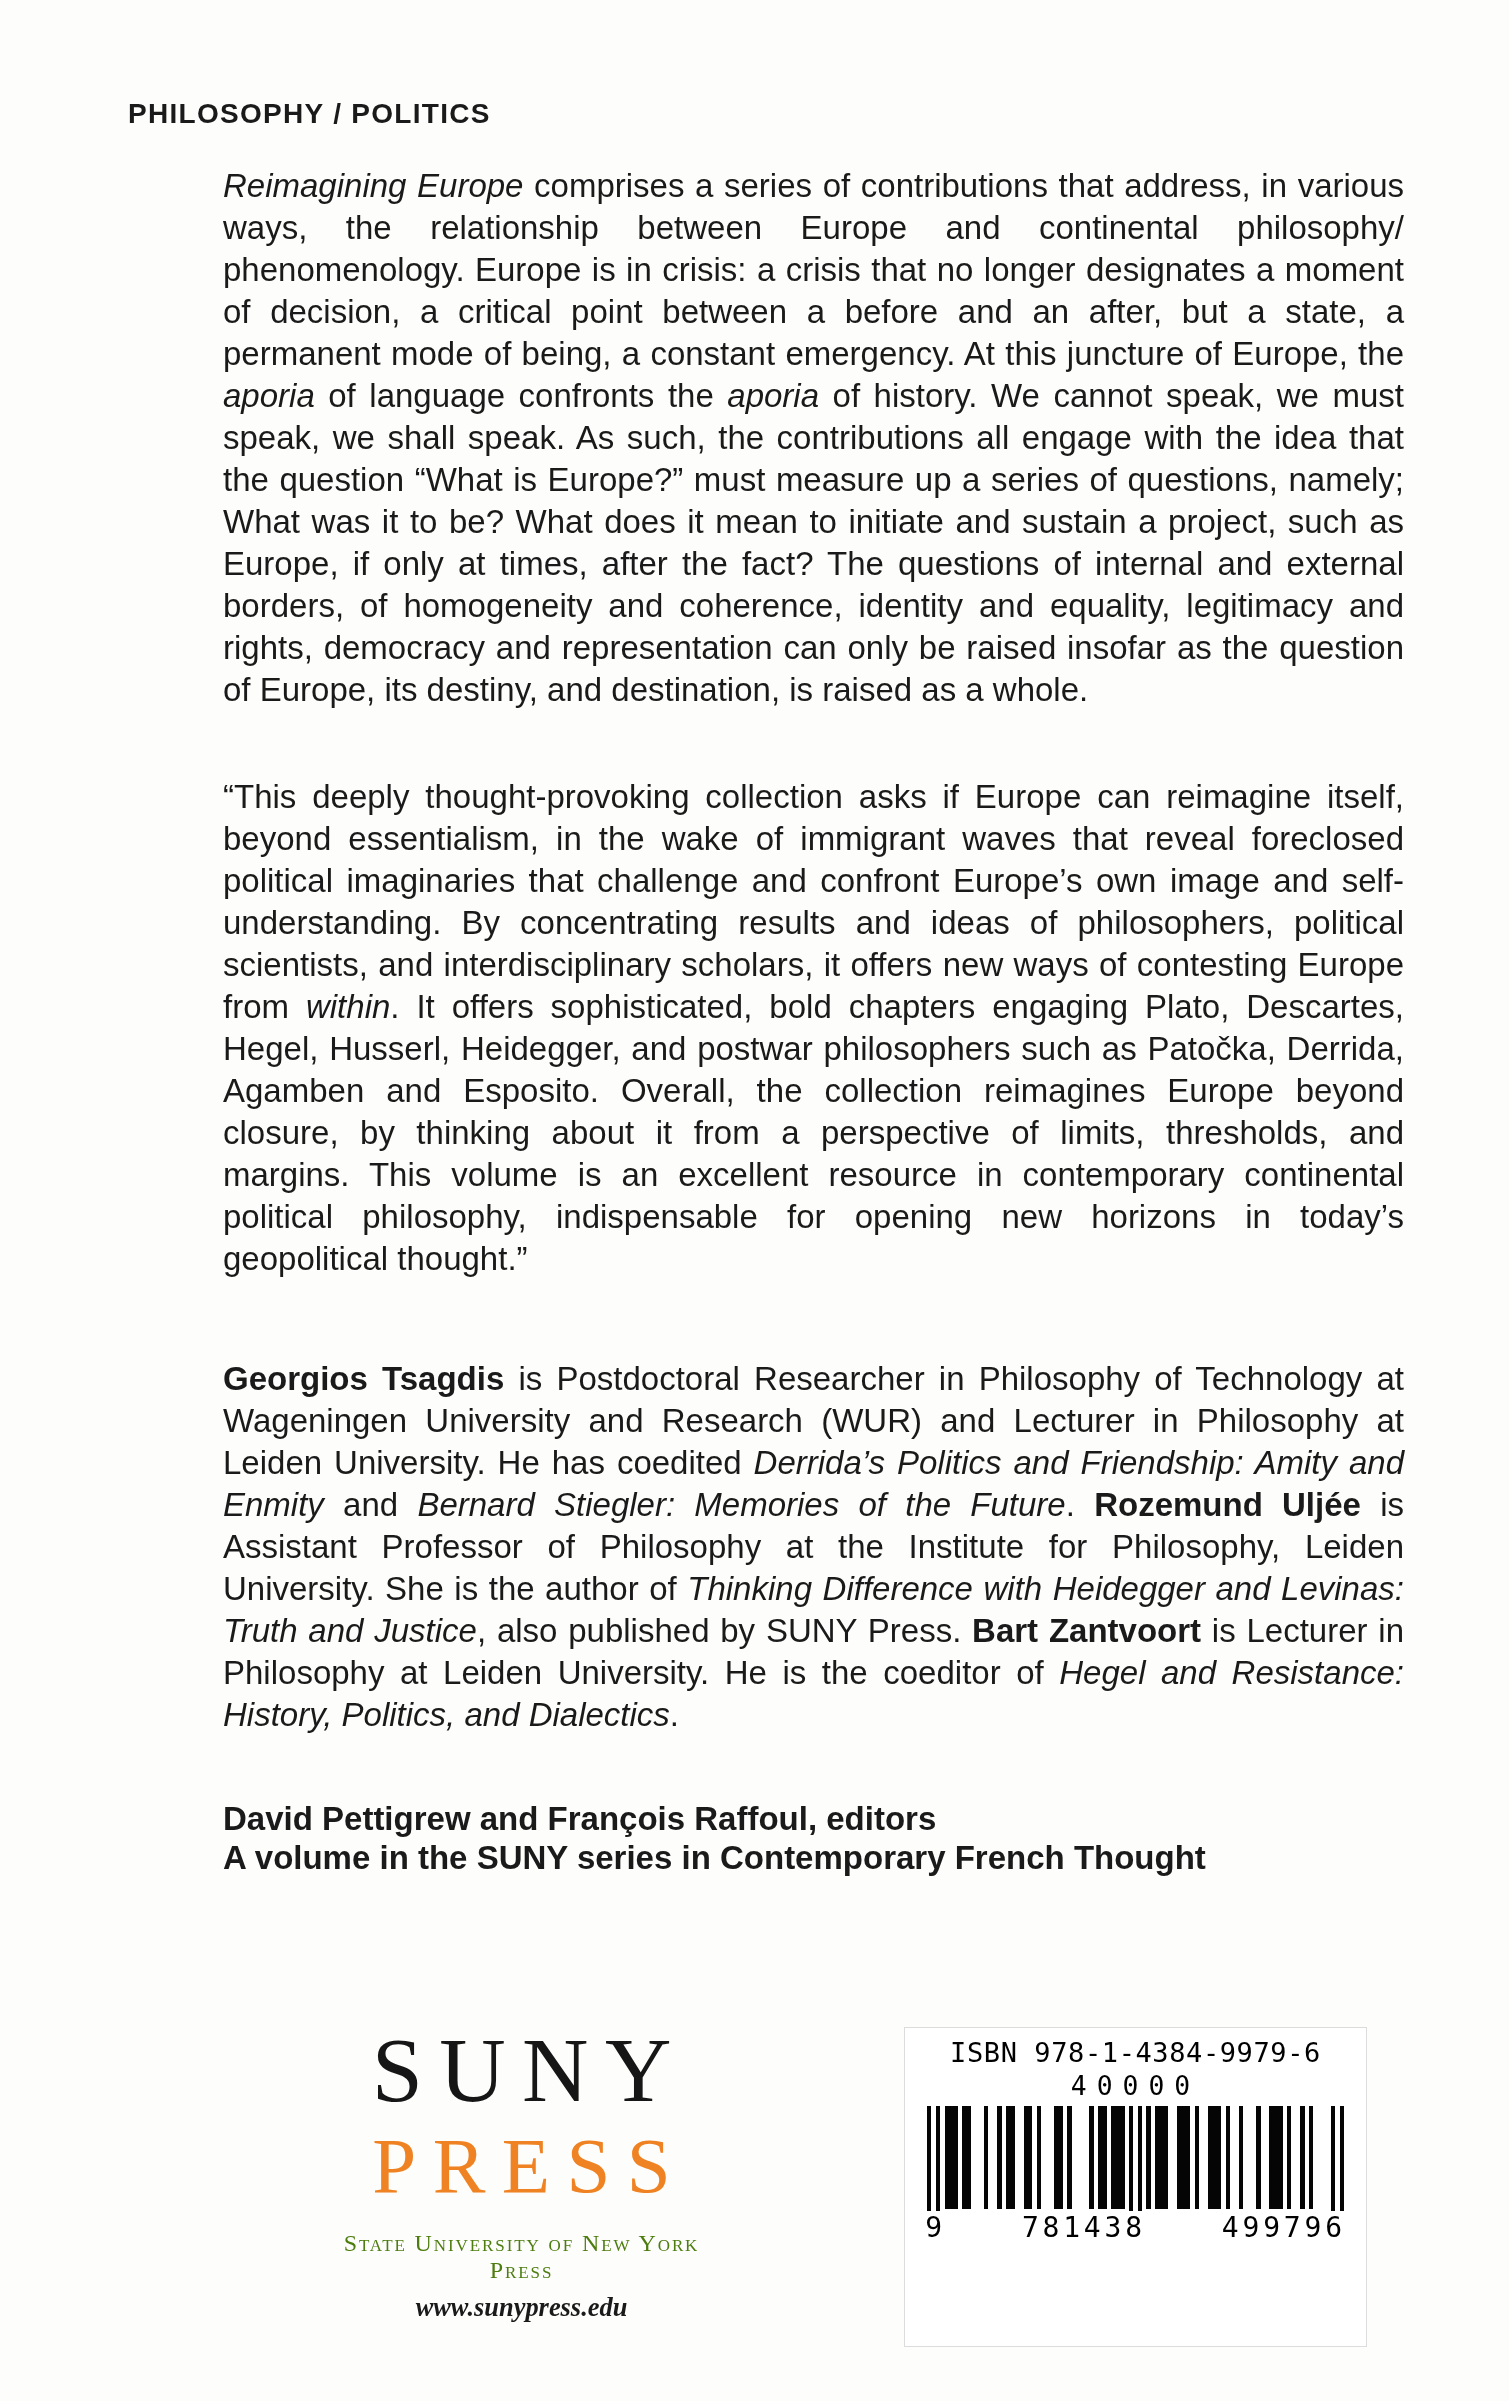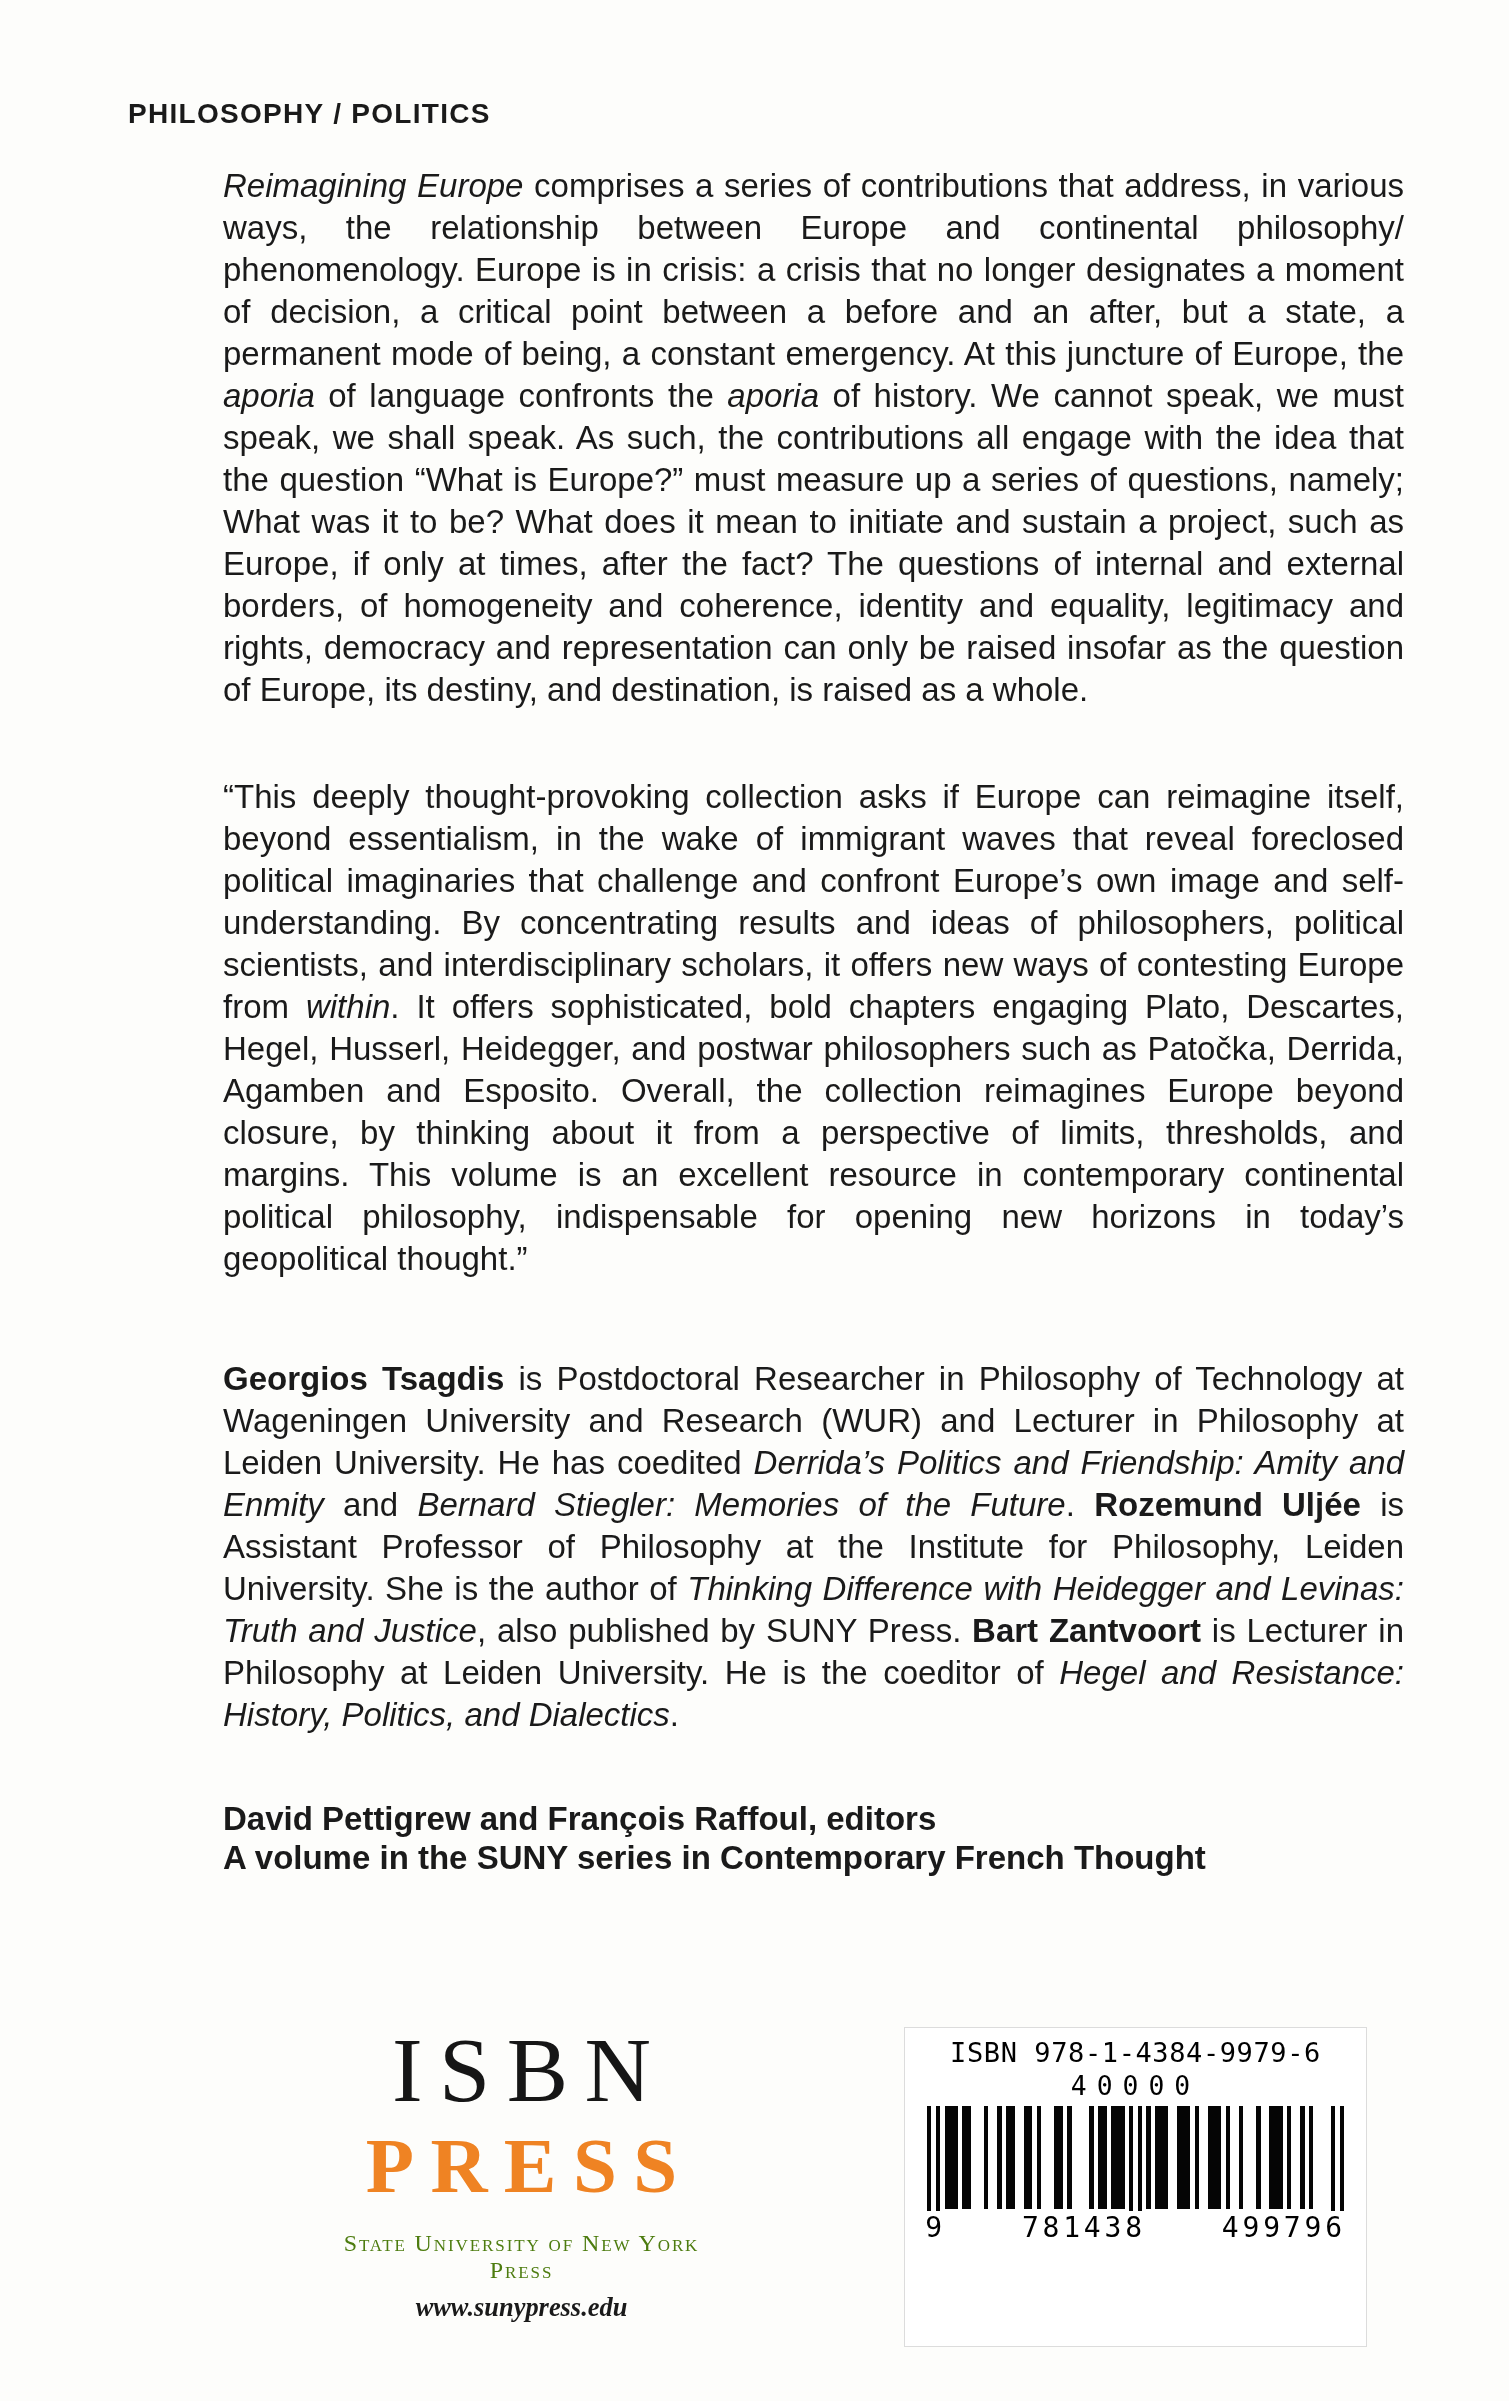--- a/index.html
+++ b/index.html
@@ -54,21 +54,21 @@
     font-size: 92px;
     line-height: 1;
     letter-spacing: 16.4px;
     margin-right: -16.4px;
     font-weight: normal;
     color: #161616;
   }
   .press {
     font-size: 79px;
     line-height: 1;
-    font-weight: bold;
+    font-weight: normal;
     letter-spacing: 16.4px;
     margin-right: -16.4px;
     margin-top: 10px;
   }
   .tagline {
     margin-top: 25px;
     font-size: 24px;
     font-variant: small-caps;
     letter-spacing: 1.9px;
     color: #4d7c0f;
@@ -138,21 +138,21 @@
 
     <p class="para justified bios"><span style="font-weight: bold;">Georgios Tsagdis</span><span> is Postdoctoral Researcher in Philosophy of Technology at Wageningen University and Research (WUR) and Lecturer in Philosophy at Leiden University. He has coedited </span><span style="font-style: italic;">Derrida’s Politics and Friendship: Amity and Enmity</span><span> and </span><span style="font-style: italic;">Bernard Stiegler: Memories of the Future</span><span>. </span><span style="font-weight: bold;">Rozemund Uljée</span><span> is Assistant Professor of Philosophy at the Institute for Philosophy, Leiden University. She is the author of </span><span style="font-style: italic;">Thinking Difference with Heidegger and Levinas: Truth and Justice</span><span>, also published by SUNY Press. </span><span style="font-weight: bold;">Bart Zantvoort</span><span> is Lecturer in Philosophy at Leiden University. He is the coeditor of </span><span style="font-style: italic;">Hegel and Resistance: History, Politics, and Dialectics</span><span>.</span></p>
 
     <div class="series">
       <div class="s1">David Pettigrew and François Raffoul, editors</div>
       <div class="s1">A volume in the SUNY series in Contemporary French Thought</div>
     </div>
   </div>
 
   <div class="logo">
-    <div class="suny">ISBN</div>
+    <div class="suny">SUNY</div>
     <div class="press" style="color: rgb(239, 131, 35);">PRESS</div>
     <div class="tagline">State University of New York Press</div>
     <div class="website">www.sunypress.edu</div>
   </div>
 
   <div class="barcode-box">
     <div class="isbn">ISBN 978-1-4384-9979-6</div>
     <div class="price">40000</div>
     <div class="bars">
         <div class="module bar guard"></div>

